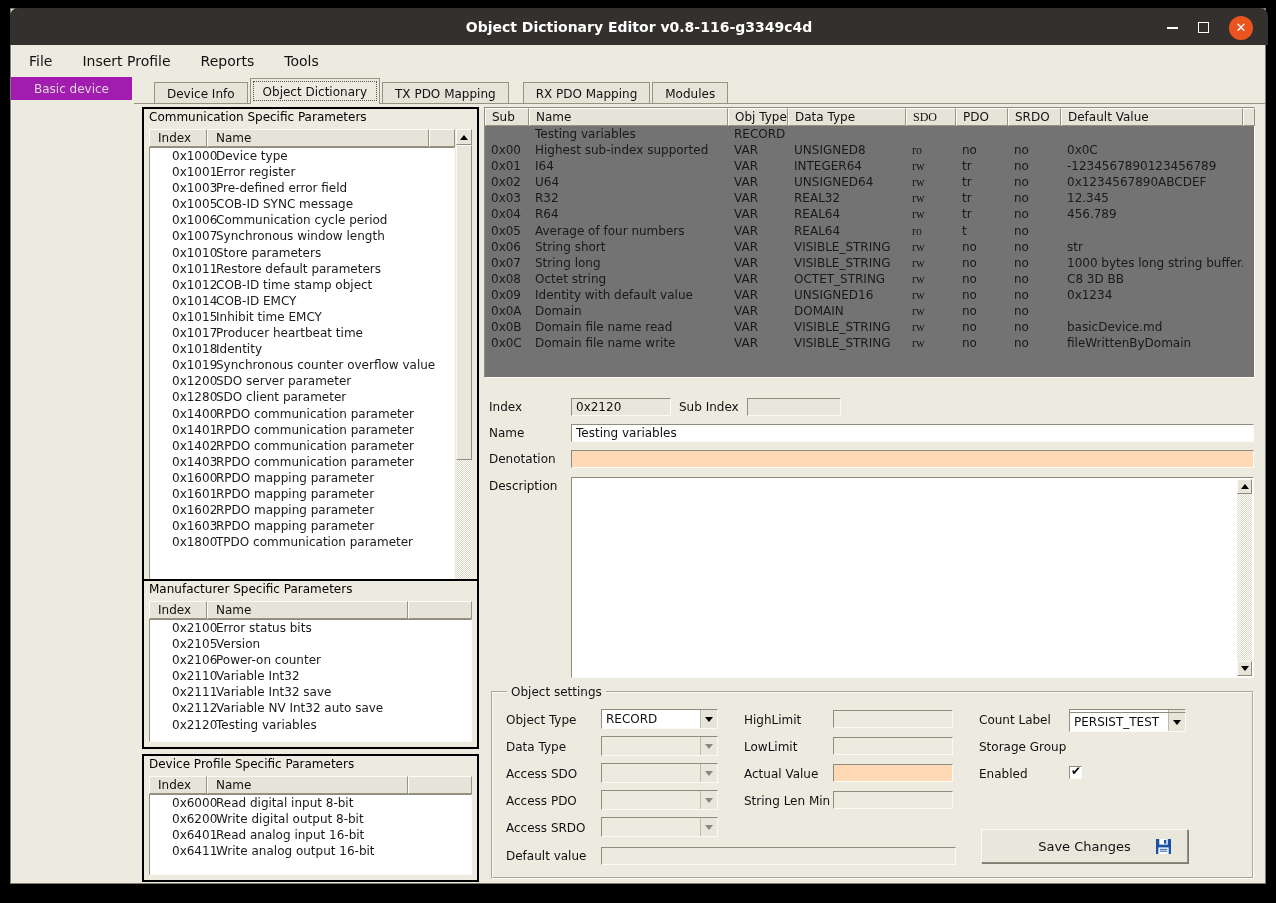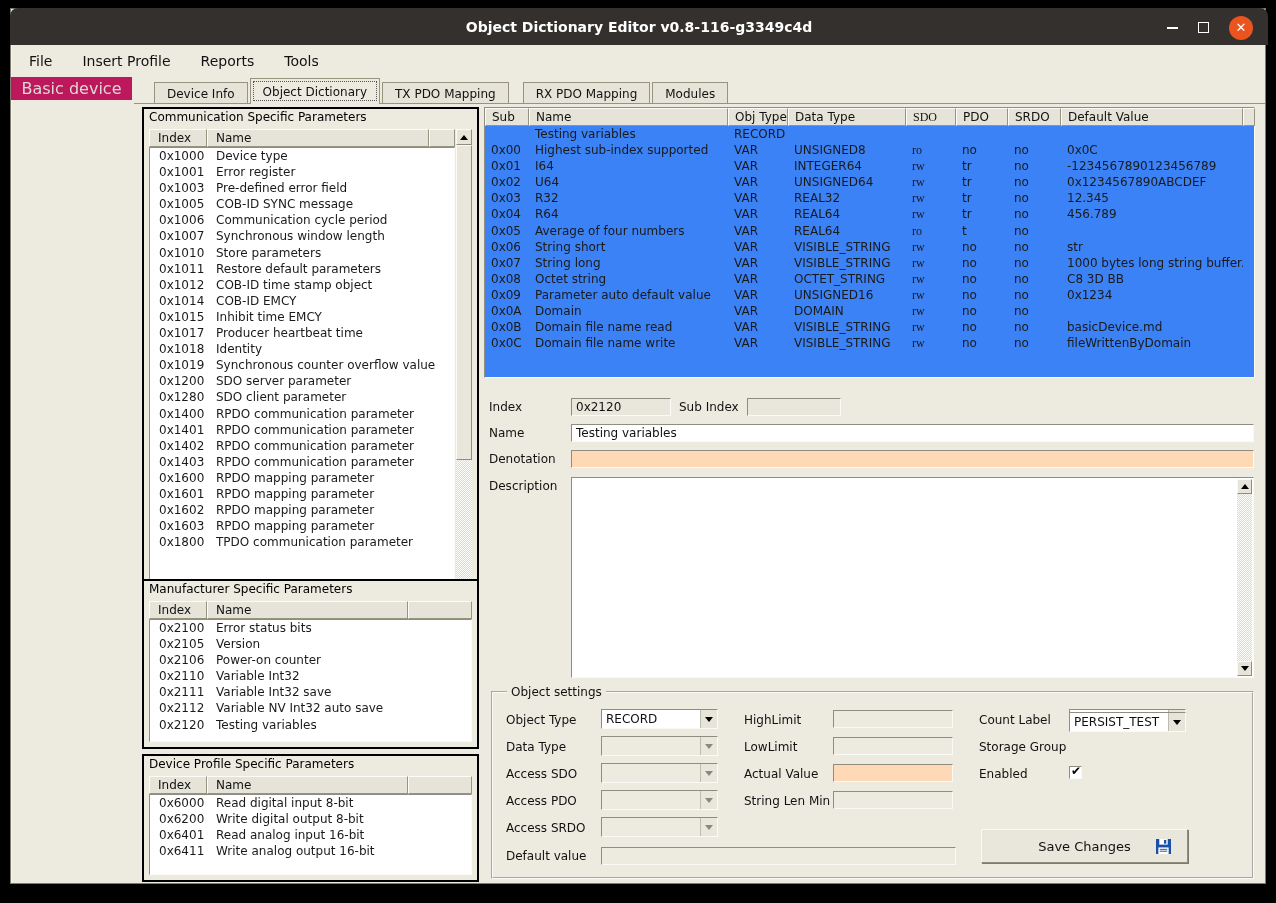--- a/index.html
+++ b/index.html
@@ -19,56 +19,56 @@
   .minimize { width:11px; height:2px; background:#fff; }
   .maximize { width:11px; height:11px; border:1px solid #fff; }
   .closebtn { width:24px; height:24px; border-radius:50%; display:flex; align-items:center; justify-content:center;
     color:#fff; font-size:13px; line-height:1; }
 
   
   .menubar { position:absolute; left:0; top:36px; width:100%; height:31px; display:flex; align-items:center; gap:30px; padding-left:18px; font-size:14px; color:#111; }
   .menuitem { cursor:default; }
 
   
-  .sidetab { position:absolute; left:0px; top:68px; width:121px; height:23px; background:#be185d;
-    color:#dbdad6; font-size:16px; display:flex; align-items:center; justify-content:center; }
+  .sidetab { position:absolute; left:0px; top:68px; width:121px; height:23px; background:#a21caf;
+    color:#dbdad6; font-size:12px; display:flex; align-items:center; justify-content:center; }
 
   
   .tabbar { position:absolute; left:123px; top:69px; right:0; height:26px; display:flex; align-items:flex-end; padding-left:20px; }
   .tab { height:22px; padding:0 12px; display:flex; align-items:center; font-size:12px; color:#111;
     border:1px solid #96937f; border-bottom:none; background:#e6e3d8; margin-right:2px; position:relative; }
   .tab.sel { height:26px; background:#edebe0; z-index:3; outline:1px dotted #555; outline-offset:-4px; }
   .tab.gapleft { margin-left:12px; }
   .tabline { position:absolute; left:123px; top:94px; right:0; height:1px; background:#96937f; z-index:1; }
   .tab.sel::after { content:""; position:absolute; left:0; right:0; bottom:-1px; height:2px; background:#edebe0; }
 
   
   .pframe { position:absolute; border:2px solid #000; background:#edebe0; }
   .ptitle { position:absolute; left:5px; top:1px; font-size:12px; color:#000; }
   .ptable { position:absolute; left:5px; right:5px; top:20px; bottom:5px; display:flex; }
   .pmain { flex:1; display:flex; flex-direction:column; min-width:0; }
   .phead { display:flex; height:18px; flex:none; }
   .hcell { background:#e6e3d8; font-size:12px; color:#111; padding:1px 4px 0 8px;
     border-top:1px solid #fdfcf8; border-left:1px solid #fdfcf8; border-right:1px solid #96937f; border-bottom:1px solid #96937f; overflow:hidden; white-space:nowrap; }
   .plist { flex:1; background:#fff; border:1px solid; border-color:#8f8c80 #fbfaf5 #fbfaf5 #8f8c80; overflow:hidden; }
   .lrow { display:flex; height:16.1px; line-height:16.1px; font-size:12px; color:#1a1a1a; white-space:nowrap; }
-  .ci { width:58px; padding-left:9px; flex:none; }
+  .ci { width:58px; padding-left:22px; flex:none; }
   .cn { flex:1; padding-left:8px; overflow:hidden; }
 
   
   .vscroll { width:16px; flex:none; display:flex; flex-direction:column; margin-left:1px; }
   .sbtn { height:16px; flex:none; background:#e7e4d9; border:1px solid; border-color:#fbfaf5 #8f8c80 #8f8c80 #fbfaf5; display:flex; align-items:center; justify-content:center; }
   .strack { flex:1; position:relative;
     background-image: conic-gradient(#fdfdfa 25%, #dcd9cd 0 50%, #fdfdfa 0 75%, #dcd9cd 0); background-size:2px 2px; }
   .sthumb { position:absolute; left:0; top:0; width:100%; background:#e9e6db; border:1px solid; border-color:#fbfaf5 #8f8c80 #8f8c80 #fbfaf5; }
   .tri-up { width:0; height:0; border-left:4px solid transparent; border-right:4px solid transparent; border-bottom:5px solid #000; }
   .tri-down { width:0; height:0; border-left:4px solid transparent; border-right:4px solid transparent; border-top:5px solid #000; }
 
   
-  .mtable { position:absolute; left:473px; top:98px; width:771px; height:271px; background:#3b82f6;
+  .mtable { position:absolute; left:473px; top:98px; width:771px; height:271px; background:#737373;
     border:1px solid; border-color:#8f8c80 #fbfaf5 #fbfaf5 #8f8c80; display:flex; flex-direction:column; }
   .mhead { display:flex; height:18px; flex:none; background:#e6e3d8; }
   .mrow { display:flex; height:16.1px; line-height:16.1px; font-size:12px; color:#1a1a1a; white-space:nowrap; }
   .m0 { width:44px; } .m1 { width:199px; } .m2 { width:60px; } .m3 { width:118px; }
   .m4 { width:50px;font-family:Liberation Serif, serif; } .m5 { width:52px; } .m6 { width:53px; } .m7 { width:182px; } .m8 { flex:1; }
   .mrow span, .mhead .hcell { flex:none; padding-left:6px; overflow:hidden; }
   .mrow .m8 { flex:1; }
 
   
   .flabel { position:absolute; font-size:12px; color:#111; }
@@ -461,21 +461,21 @@
           <span class="m2">VAR</span>
           <span class="m3">OCTET_STRING</span>
           <span class="m4">rw</span>
           <span class="m5">no</span>
           <span class="m6">no</span>
           <span class="m7">C8 3D BB</span>
           <span class="m8"></span>
         </div>
         <div class="mrow">
           <span class="m0">0x09</span>
-          <span class="m1">Parameter auto default value</span>
+          <span class="m1">Identity with default value</span>
           <span class="m2">VAR</span>
           <span class="m3">UNSIGNED16</span>
           <span class="m4">rw</span>
           <span class="m5">no</span>
           <span class="m6">no</span>
           <span class="m7">0x1234</span>
           <span class="m8"></span>
         </div>
         <div class="mrow">
           <span class="m0">0x0A</span>

